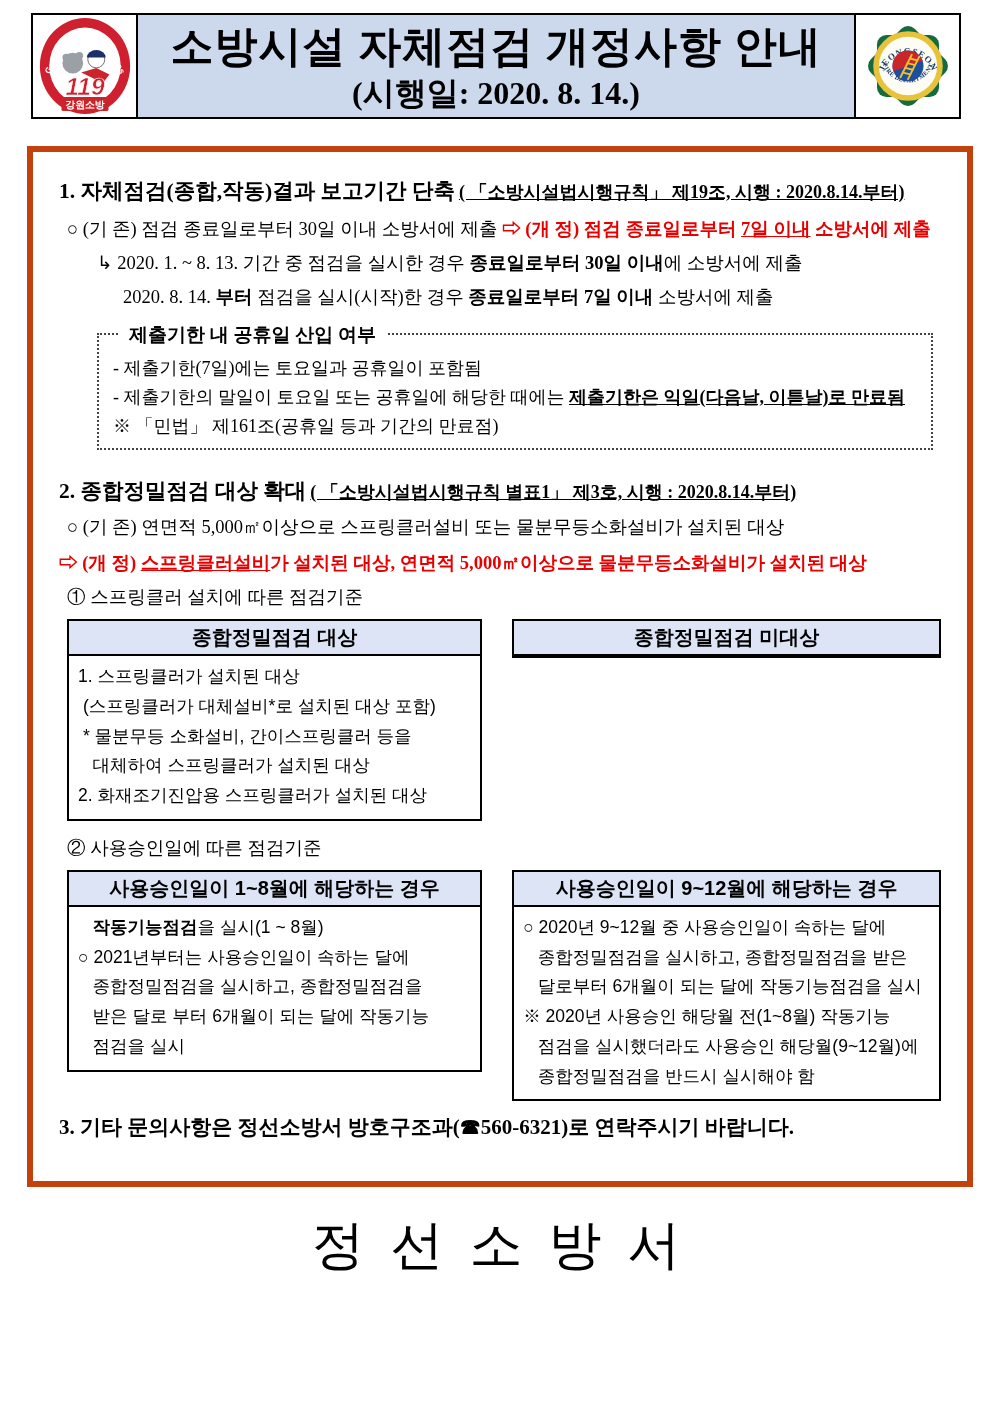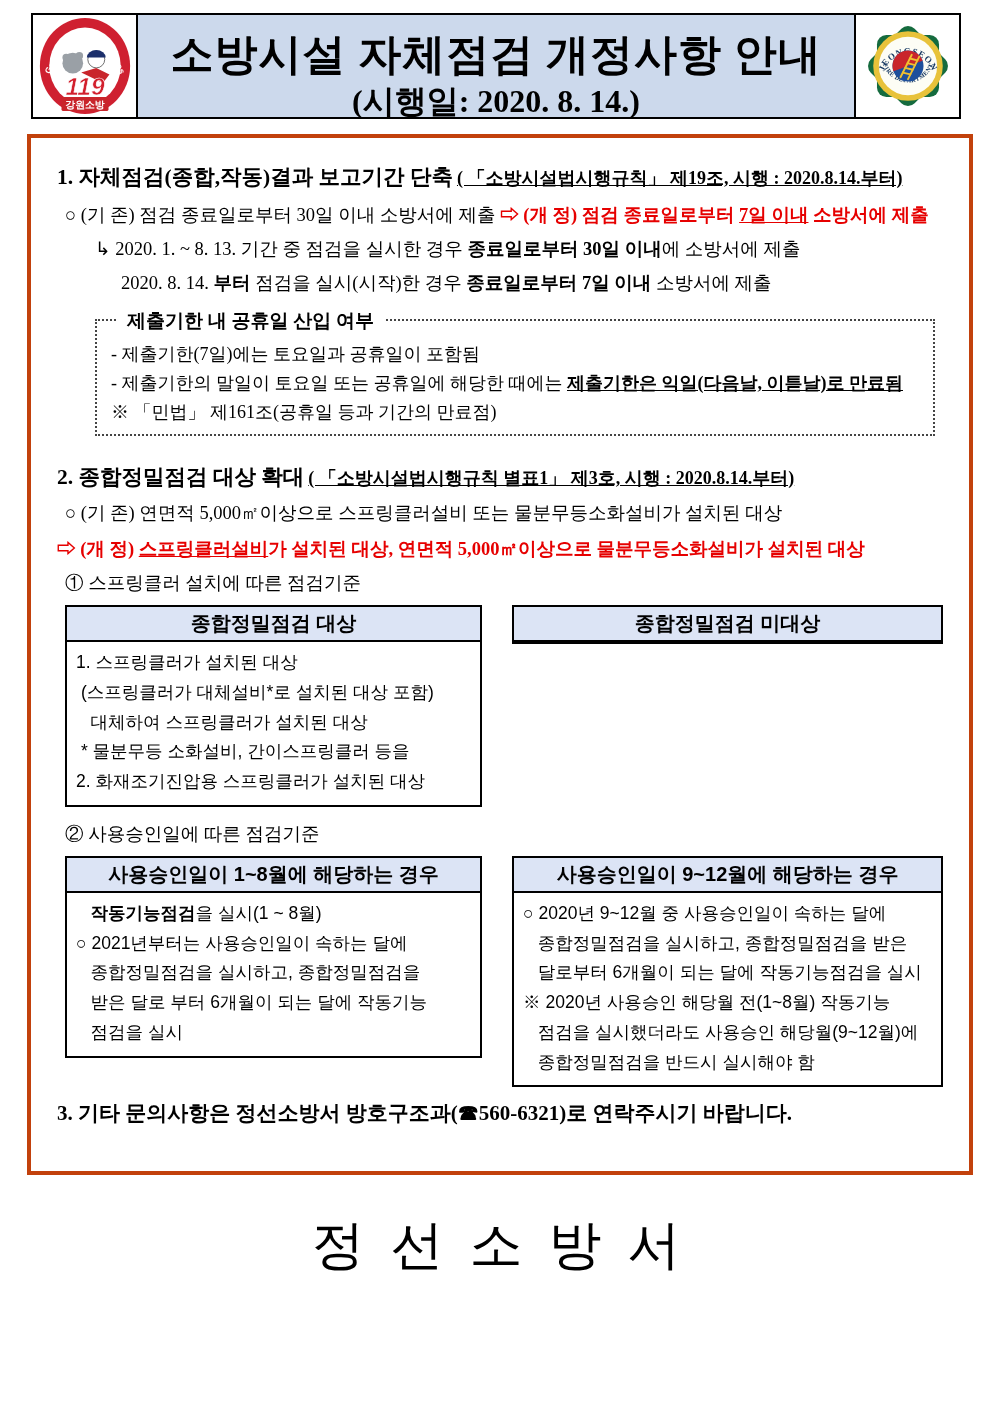--- a/index.html
+++ b/index.html
@@ -11,28 +11,28 @@
   }
 
   
   .header {
     position:absolute; left:31px; top:13px; width:930px; height:106px;
     border:2px solid #000; display:flex; background:#fff;
   }
   .logo-cell { width:105px; display:flex; align-items:center; justify-content:center; background:#fff; }
   .logo-cell.left  { border-right:2px solid #000; }
   .logo-cell.right { border-left:2px solid #000; }
-  .title-band { flex:1; background:#ccd9ec; text-align:center; padding-top:16px; }
+  .title-band { flex:1; background:#ccd9ec; text-align:center; padding-top:8px; }
   .doc-title { font-size:43px; font-weight:bold; letter-spacing:1px; line-height:1.12; }
   .doc-subtitle { font-size:32px; font-weight:bold; margin-top:1px; }
 
   
   .main-box {
-    position:absolute; left:27px; top:134px; width:946px; height:1041px;
-    border:4px solid #c2410c; padding:24px 26px 0 26px; overflow:hidden;
+    position:absolute; left:27px; top:146px; width:946px; height:1041px;
+    border:6px solid #c2410c; padding:24px 26px 0 26px; overflow:hidden;
   }
 
   .sec-h { font-size:21.5px; font-weight:bold; white-space:nowrap; }
   .sec-ref { font-size:18px; font-weight:bold; text-decoration:underline; margin-left:4px; }
 
   .bl { font-size:18.5px; margin-top:9px; white-space:nowrap; }
   .ind1 { margin-left:8px; }
   .ind2 { margin-left:38px; }
   .ind3 { margin-left:64px; }
 
@@ -160,22 +160,22 @@
   <div class="bl ind1"><span>○ (기 존) 연면적 5,000㎡이상으로 스프링클러설비 또는 물분무등소화설비가 설치된 대상</span></div>
   <div class="bl"><span class="sr">⇨ </span><span class="sr">(개 정) </span><span class="sr su">스프링클러설비</span><span class="sr">가 설치된 대상, 연면적 5,000㎡이상으로 물분무등소화설비가 설치된 대상</span></div>
   <div class="bl ind1">① 스프링클러 설치에 따른 점검기준</div>
 
   <div class="tbl-row">
     <div class="tbl t1">
       <div class="tbl-h">종합정밀점검 대상</div>
       <div class="tbl-b">
         <div class="tline"><span>1. 스프링클러가 설치된 대상</span></div>
         <div class="tline"><span> (스프링클러가 대체설비*로 설치된 대상 포함)</span></div>
+        <div class="tline"><span> * 물분무등 소화설비, 간이스프링클러 등을</span></div>
         <div class="tline"><span>   대체하여 스프링클러가 설치된 대상</span></div>
-        <div class="tline"><span> * 물분무등 소화설비, 간이스프링클러 등을</span></div>
         <div class="tline"><span>2. 화재조기진압용 스프링클러가 설치된 대상</span></div>
       </div>
     </div>
     <div class="tbl t2">
       <div class="tbl-h">종합정밀점검 미대상</div>
     </div>
   </div>
 
   <div class="bl ind1" style="margin-top:14px">② 사용승인일에 따른 점검기준</div>
 

